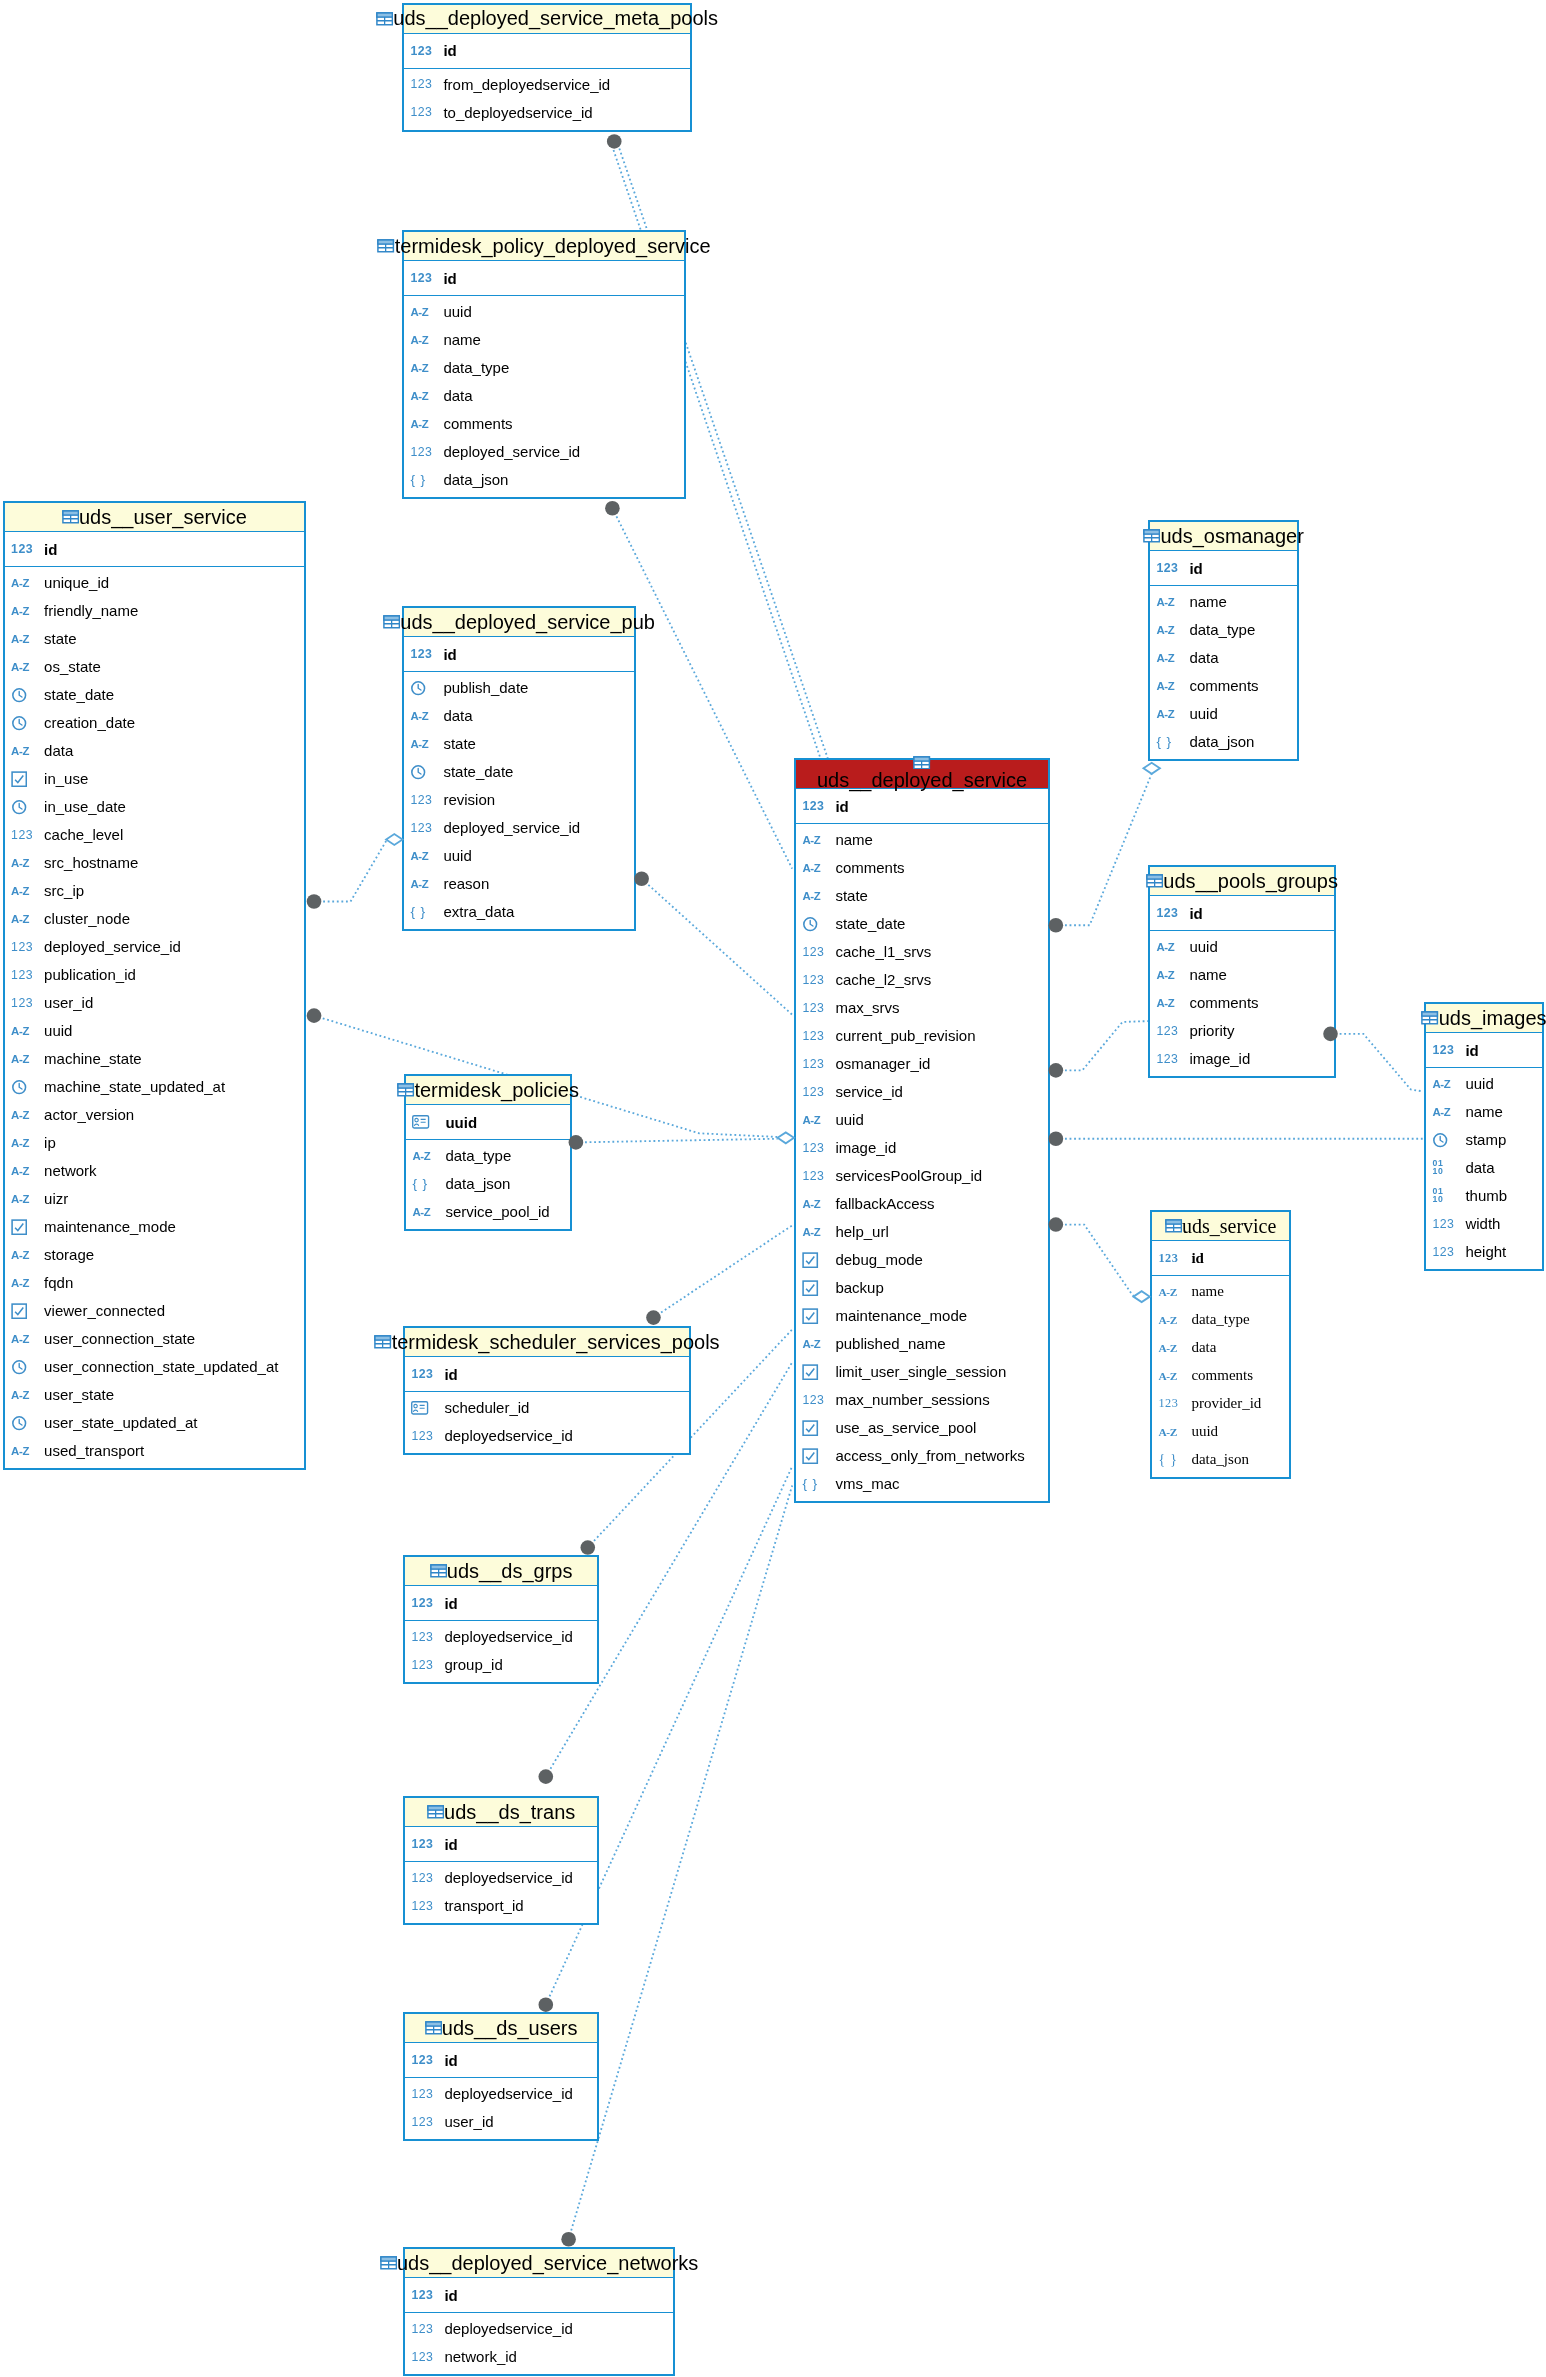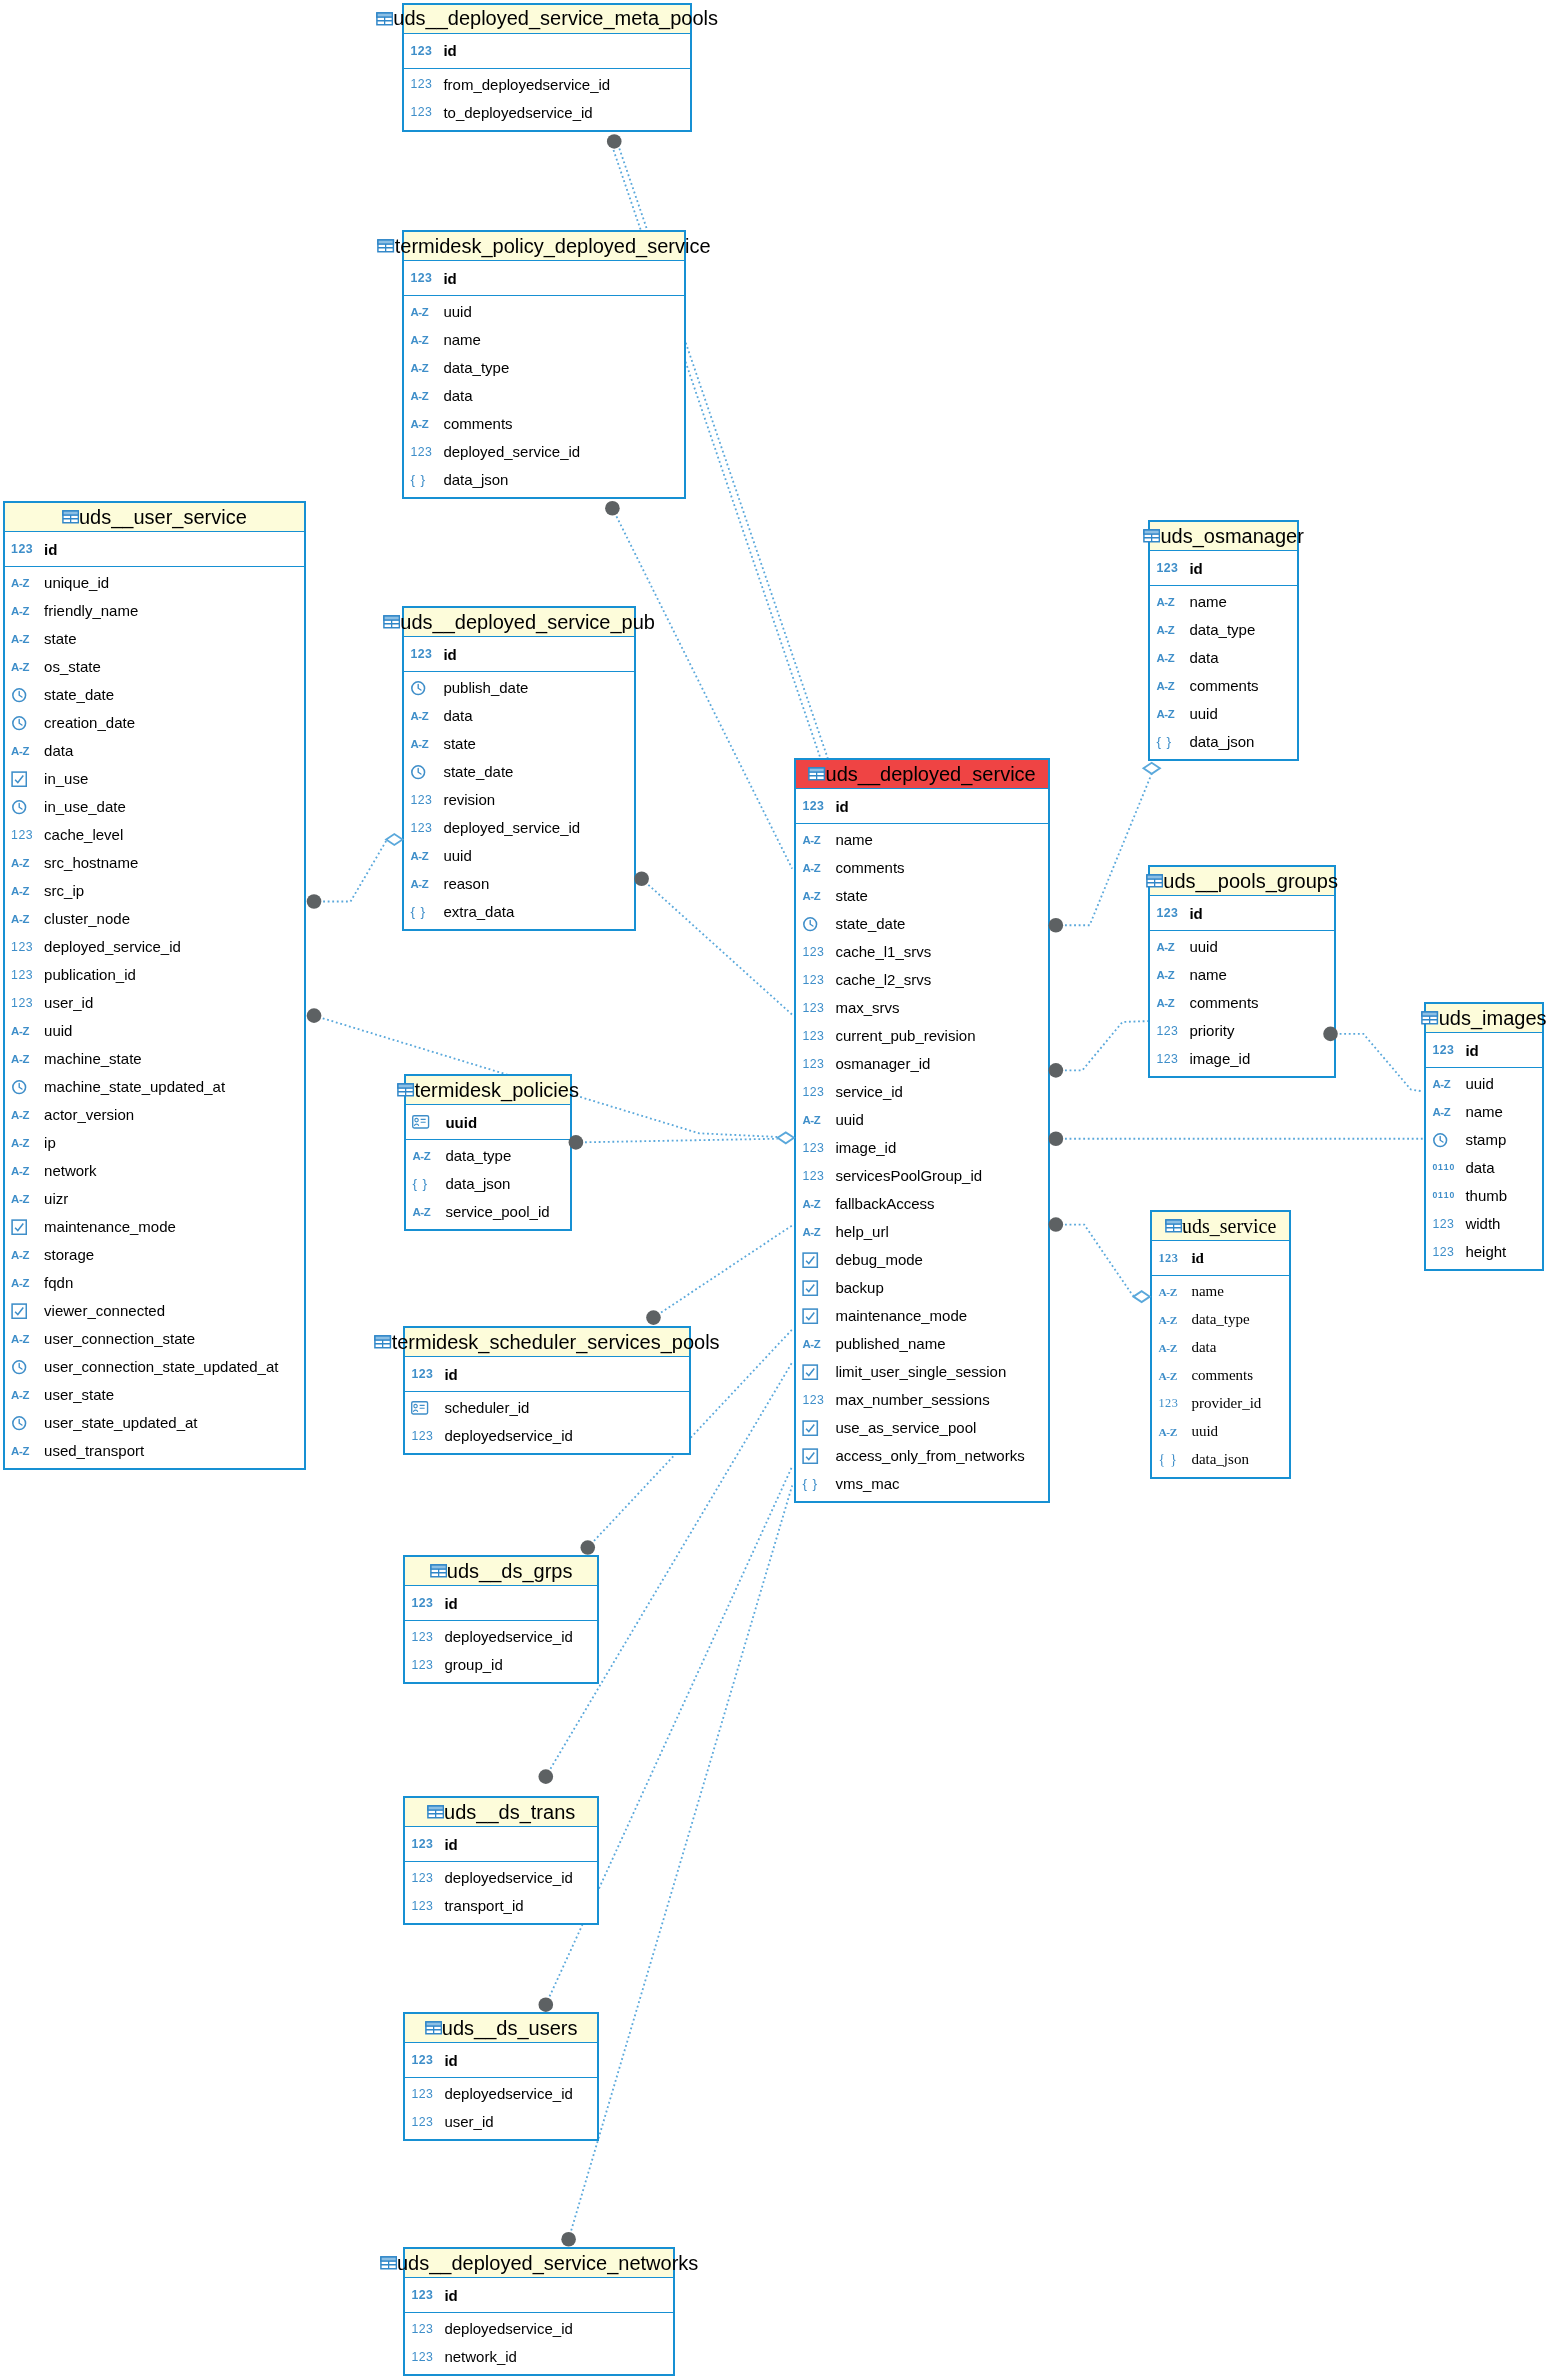--- a/index.html
+++ b/index.html
@@ -5,32 +5,32 @@
   html,body{margin:0;padding:0;background:#ffffff;}
   #canvas{position:relative;overflow:hidden;font-family:"Liberation Sans",sans-serif;background:#ffffff;}
   svg.layer{position:absolute;left:0;top:0;pointer-events:none;}
   #markers-layer{z-index:30;}
   #wires-layer{z-index:1;}
   #tables{position:absolute;left:0;top:0;z-index:10;}
   .tbl{position:absolute;background:#ffffff;border:2.7px solid #1790d3;box-sizing:border-box;}
   .tbl-header{display:flex;align-items:center;justify-content:center;gap:0;height:28px;
     background:#fdfcda;border-bottom:1.8px solid #1790d3;font-size:20px;color:#000;
     padding:0 11px;white-space:nowrap;}
-  .tbl.highlight .tbl-header{background:#ef4444;}
+  .tbl.highlight .tbl-header{background:#b91c1c;flex-direction:column;}
   .ticon{display:flex;flex:0 0 auto;}
   .tbl-pk{border-bottom:1.8px solid #1790d3;}
   .tbl-pk .frow{height:34px;font-weight:700;}
   .tbl-fields{padding:1.8px 0 3.7px 0;}
   .frow{display:flex;align-items:center;height:28px;padding:0 3.7px 0 6.4px;font-size:15px;
     color:#000;white-space:nowrap;}
   .ficon{width:33px;flex:0 0 33px;color:#3e8ec9;display:flex;align-items:center;}
   .ficon-num{font-size:12.3px;letter-spacing:0.5px;}
   .ficon-str{font-size:11.4px;font-weight:700;letter-spacing:-0.3px;}
   .ficon-json{font-size:13.7px;letter-spacing:0.9px;}
-  .bin{display:flex;flex-direction:row;font-size:8.7px;line-height:7.8px;font-weight:700;letter-spacing:0.9px;}
+  .bin{display:flex;flex-direction:column;font-size:8.7px;line-height:7.8px;font-weight:700;letter-spacing:0.9px;}
   .fname{overflow:visible;}
 </style>
 </head>
 <body>
 
 <div id="canvas" style="width: 1546px; height: 2377px; background: rgb(255, 255, 255);">
   <svg id="wires-layer" class="layer" width="1546" height="2377" viewBox="0 0 1694 2605">
       <polyline points="669,155 899,831" fill="none" stroke="#5aa8db" stroke-width="2" stroke-dasharray="2 3" style="pointer-events: auto;"></polyline>
       <polyline points="677,158 908,834" fill="none" stroke="#5aa8db" stroke-width="2" stroke-dasharray="2 3" style="pointer-events: auto;"></polyline>
       <polyline points="671,557 868,952" fill="none" stroke="#5aa8db" stroke-width="2" stroke-dasharray="2 3" style="pointer-events: auto;"></polyline>

